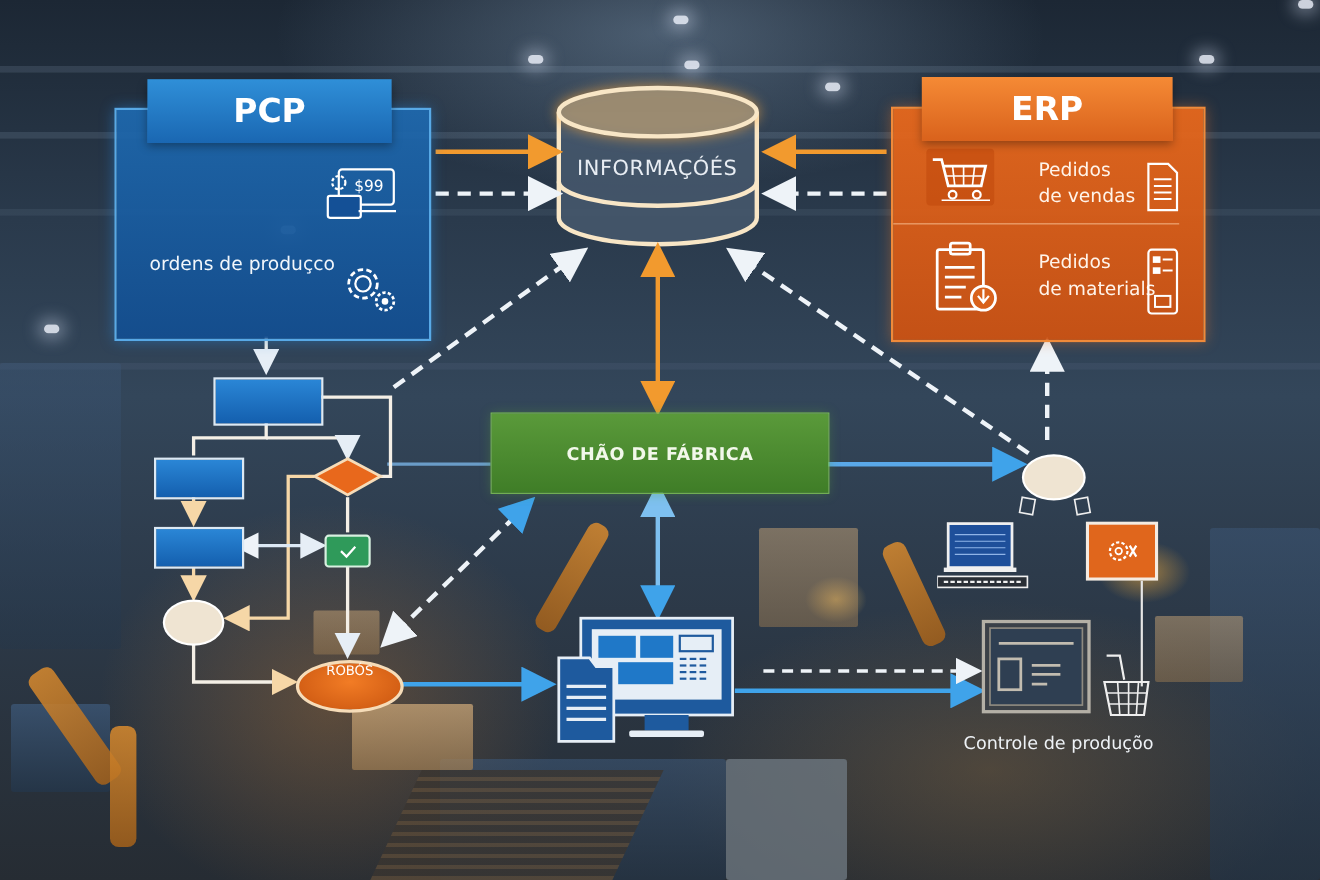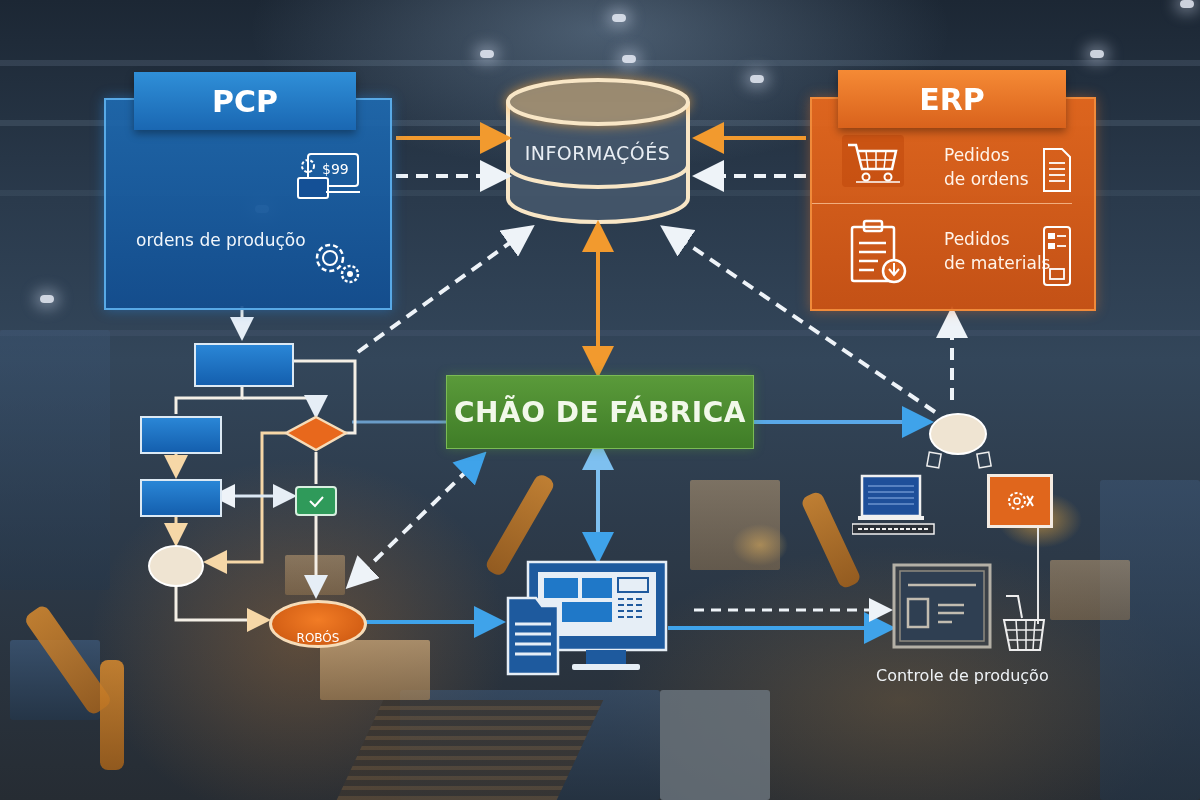--- a/index.html
+++ b/index.html
@@ -32,25 +32,25 @@
   .erp-title{position:absolute;left:838px;top:70px;width:228px;height:58px;background:linear-gradient(180deg,#f58a35,#d9621c);
        box-shadow:0 4px 8px rgba(0,0,0,.35);display:flex;align-items:center;justify-content:center;color:#fff;font-weight:bold;font-size:30px;}
   .erp .item{position:absolute;color:#fff4ea;font-size:17px;line-height:24px;}
   .erp .divider{position:absolute;left:0;right:22px;top:104px;height:1px;background:rgba(255,210,170,.7);}
   .ico{position:absolute;}
 
   .db-label{position:absolute;left:505px;top:142px;width:185px;text-align:center;color:#e8edf3;font-size:19px;letter-spacing:.5px;}
 
   .chao{position:absolute;left:446px;top:375px;width:306px;height:72px;background:linear-gradient(180deg,#5a9a3a,#3f7d27);
         border:1px solid #7bbb55;box-shadow:0 0 10px rgba(90,160,60,.4);display:flex;align-items:center;justify-content:center;
-        color:#f2f8ea;font-weight:bold;font-size:28px;letter-spacing:.5px;}
+        color:#f2f8ea;font-weight:bold;font-size:16px;letter-spacing:.5px;}
 
   .fbox{position:absolute;background:linear-gradient(180deg,#2a86d6,#145fae);border:2px solid #dce9f4;}
   .robos{position:absolute;left:269px;top:600px;width:92px;height:42px;border-radius:50%;background:radial-gradient(ellipse at 50% 40%,#f27c25,#c8540f);
-        border:3px solid #f6dcb8;display:flex;align-items:flex-end;justify-content:center;color:#fff;font-size:12px;}
+        border:3px solid #f6dcb8;display:flex;align-items:flex-start;justify-content:center;color:#fff;font-size:12px;}
   .oval{position:absolute;border-radius:50%;background:#efe4d2;border:2px solid #fff;}
   .check{position:absolute;left:295px;top:486px;width:38px;height:26px;background:#2f9a5a;border:2px solid #d8efe0;border-radius:4px;}
   .controle{position:absolute;left:876px;top:666px;color:#eef2f6;font-size:16px;}
 </style>
 </head>
 <body>
 
 <div class="bg">
   <div class="strip" style="top:60px"></div>
   <div class="strip" style="top:120px"></div>
@@ -165,21 +165,21 @@
 
   <div class="pcp">
     <svg class="ico" style="left:190px;top:50px" width="66" height="52" viewBox="0 0 66 52">
       <rect x="12" y="4" width="50" height="32" rx="3" fill="none" stroke="#fff" stroke-width="2"></rect>
       <rect x="2" y="28" width="30" height="20" rx="2" fill="rgba(20,80,150,1)" stroke="#fff" stroke-width="2"></rect>
       <line x1="30" y1="42" x2="64" y2="42" stroke="#fff" stroke-width="2"></line>
       <circle cx="12" cy="16" r="6" fill="none" stroke="#fff" stroke-width="2" stroke-dasharray="3,2"></circle>
       <text x="26" y="24" fill="#fff" font-size="14" font-family="DejaVu Sans, sans-serif">$99</text>
     </svg>
     <div class="item" style="left:30px;top:128px;">
-      <div>ordens de produçõo</div>
+      <div>ordens de produçco</div>
     </div>
     <svg class="ico" style="left:202px;top:136px" width="56" height="50" viewBox="0 0 56 50">
       <circle cx="22" cy="22" r="13" fill="none" stroke="#fff" stroke-width="2.5" stroke-dasharray="5,3"></circle>
       <circle cx="22" cy="22" r="7" fill="none" stroke="#fff" stroke-width="2"></circle>
       <circle cx="42" cy="38" r="8" fill="none" stroke="#fff" stroke-width="2.5" stroke-dasharray="3,2"></circle>
       <circle cx="42" cy="38" r="3" fill="#fff"></circle>
     </svg>
   </div>
   <div class="pcp-title">PCP</div>
 
@@ -190,21 +190,21 @@
       <line x1="24" y1="16" x2="26" y2="34" stroke="#fff" stroke-width="1.5"></line>
         <line x1="34" y1="16" x2="34" y2="34" stroke="#fff" stroke-width="1.5"></line>
         <line x1="44" y1="16" x2="42" y2="34" stroke="#fff" stroke-width="1.5"></line>
       <line x1="18" y1="25" x2="52" y2="25" stroke="#fff" stroke-width="1.5"></line>
       <circle cx="24" cy="42" r="3.5" fill="none" stroke="#fff" stroke-width="2"></circle>
         <circle cx="46" cy="42" r="3.5" fill="none" stroke="#fff" stroke-width="2"></circle>
       <line x1="14" y1="47" x2="58" y2="47" stroke="#fff" stroke-width="1.5"></line>
     </svg>
     <div class="item" style="left:132px;top:44px;">
       <div>Pedidos</div>
-      <div>de ordens</div>
+      <div>de vendas</div>
     </div>
     <svg class="ico" style="left:230px;top:48px" width="30" height="46" viewBox="0 0 30 46">
       <path d="M2,2 L20,2 L28,10 L28,44 L2,44 Z" fill="none" stroke="#fff" stroke-width="2"></path>
       <line x1="7" y1="16" x2="23" y2="16" stroke="#fff" stroke-width="1.8"></line>
         <line x1="7" y1="22" x2="23" y2="22" stroke="#fff" stroke-width="1.8"></line>
       <line x1="7" y1="28" x2="23" y2="28" stroke="#fff" stroke-width="1.8"></line>
         <line x1="7" y1="34" x2="23" y2="34" stroke="#fff" stroke-width="1.8"></line>
     </svg>
     <div class="divider"></div>
     <svg class="ico" style="left:36px;top:120px" width="64" height="68" viewBox="0 0 64 68">

